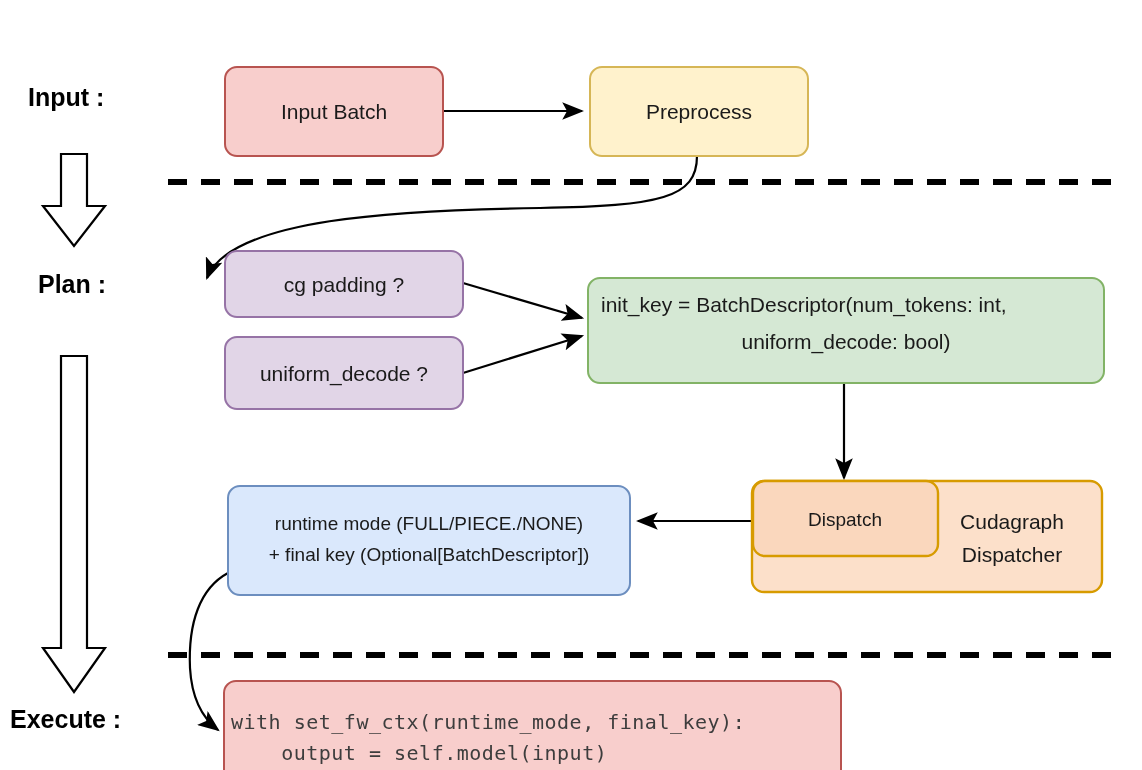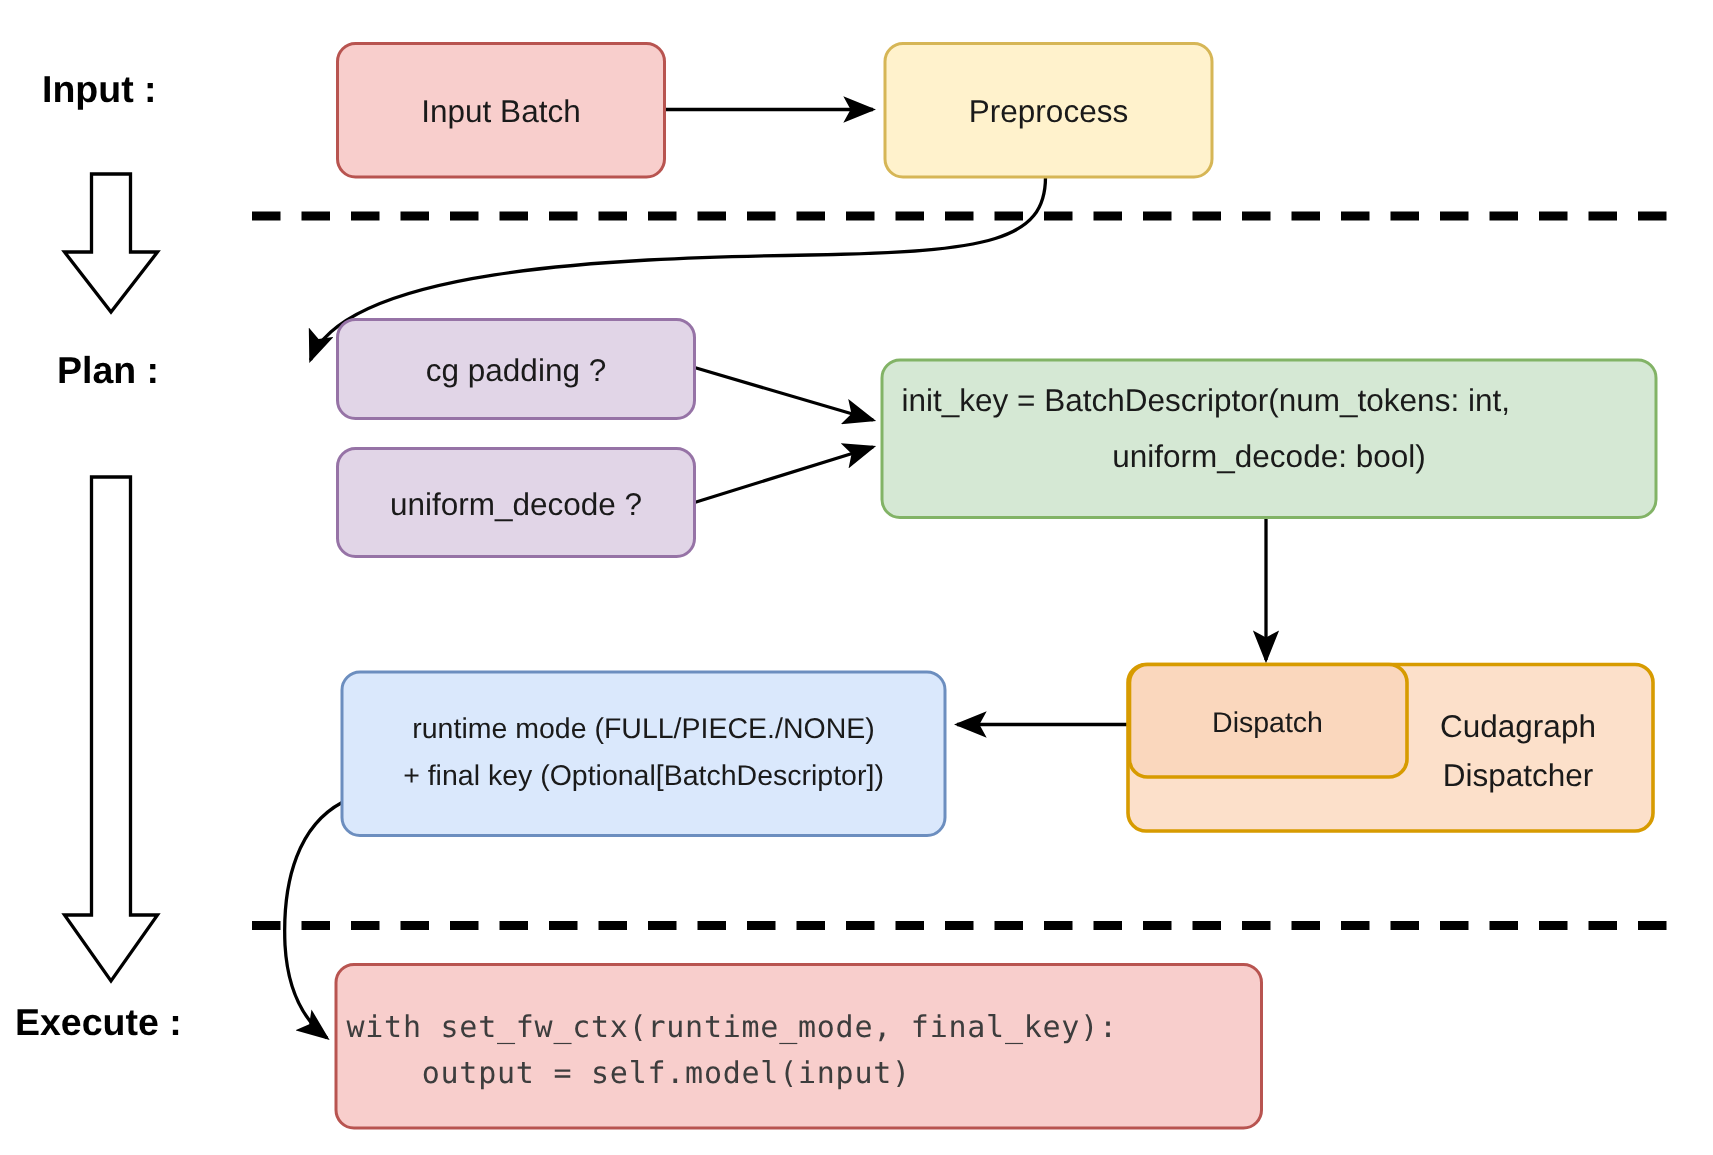--- a/index.html
+++ b/index.html
@@ -10,20 +10,21 @@
   body {
     width: 1142px;
     height: 770px;
     font-family: "Liberation Sans", sans-serif;
     overflow: hidden;
   }
   #diagram-root {
     position: relative;
     width: 1142px;
     height: 544px;
+    margin-top: 38px;
   }
   svg#flow {
     position: absolute;
     top: 0;
     left: 0;
     width: 1142px;
     height: 770px;
   }
   .stage-label {
     font-family: "Liberation Sans", sans-serif;

